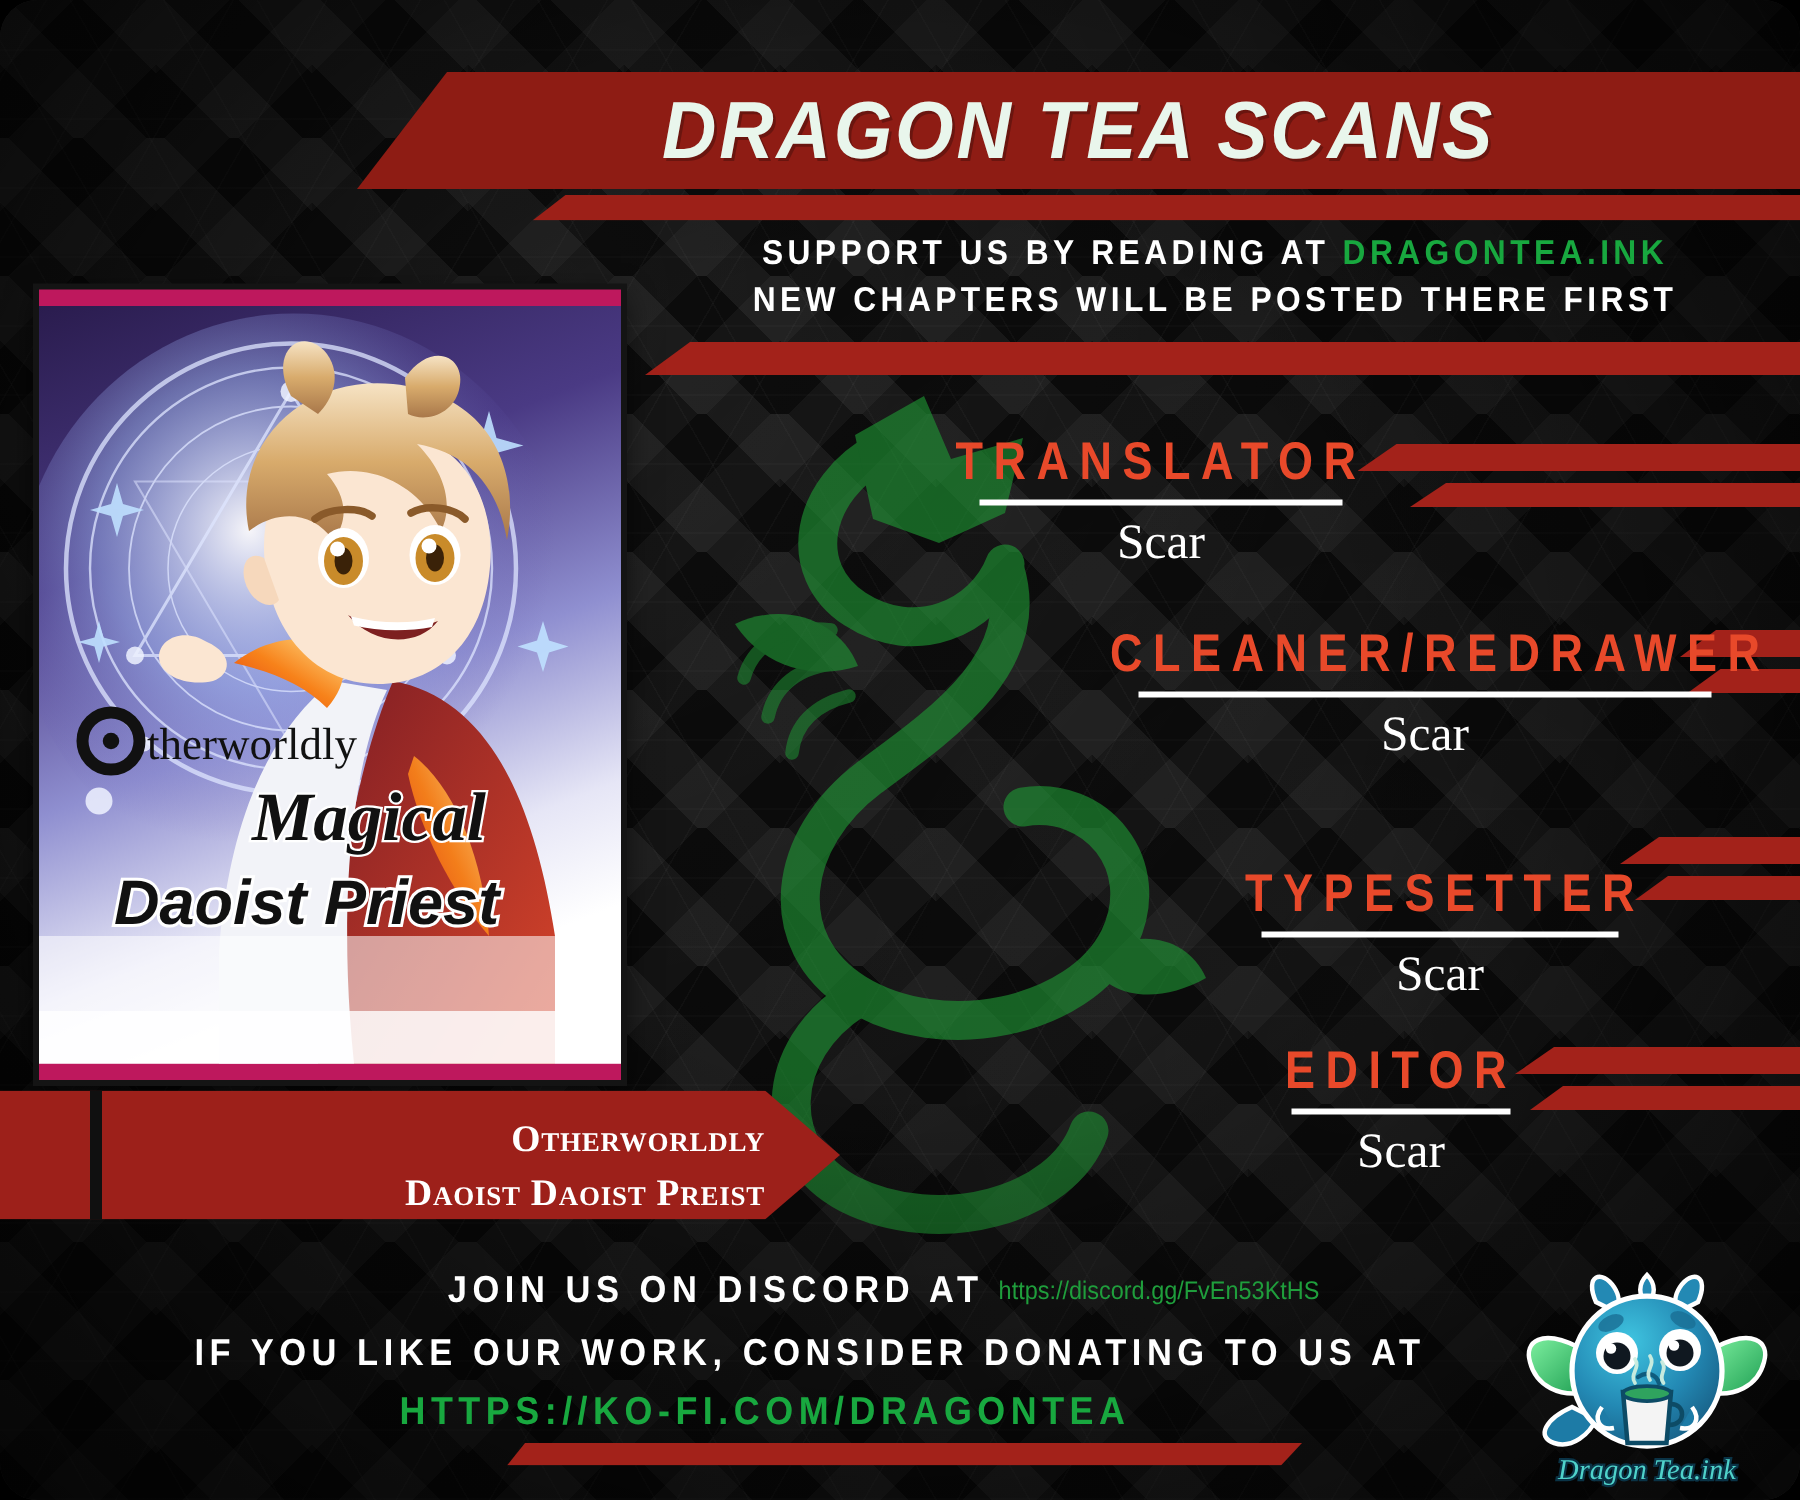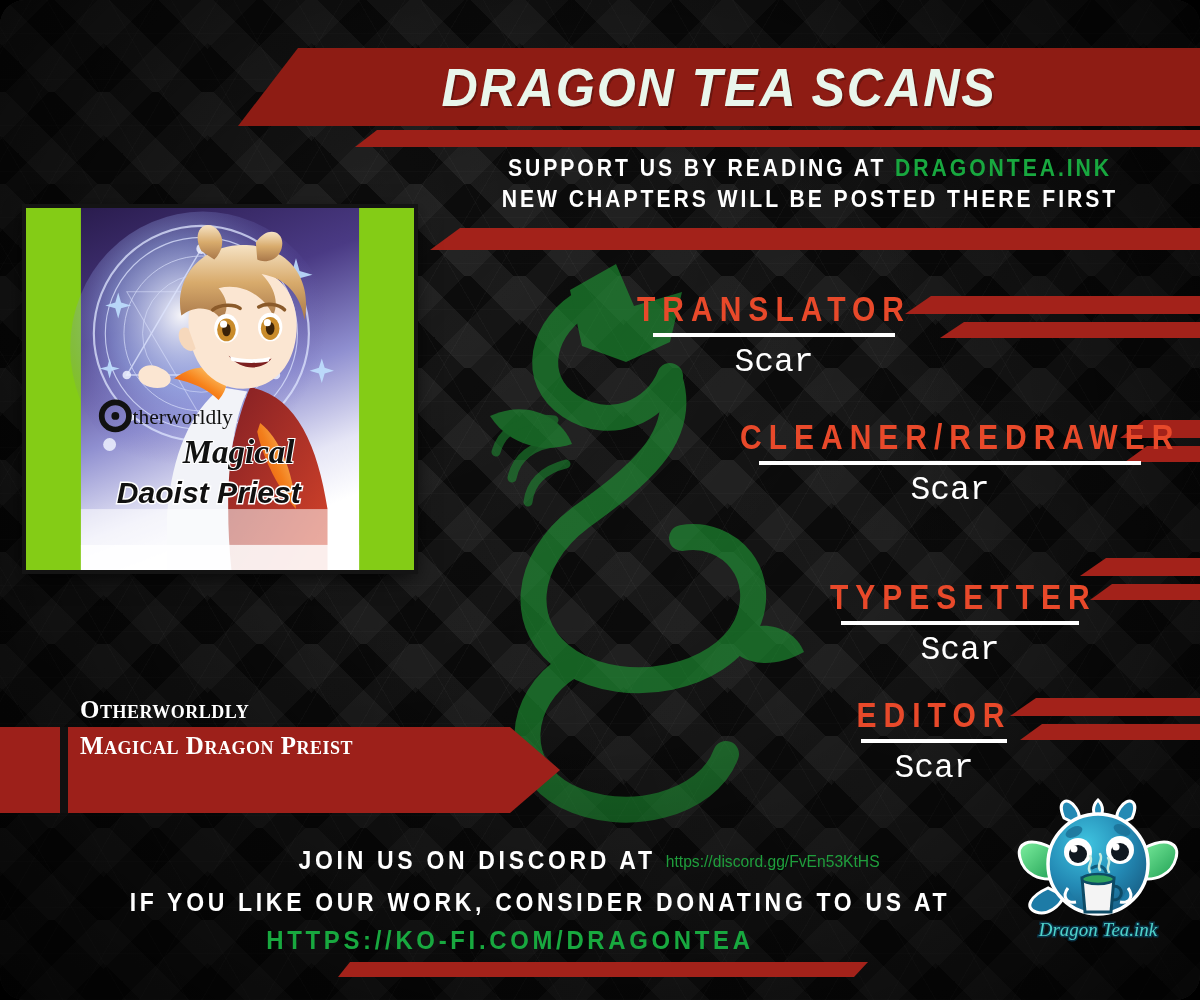--- a/index.html
+++ b/index.html
@@ -46,54 +46,54 @@
     transform:scaleX(.92);}
   .sub1 .grn{color:#18a83f;}
   .sub2{position:absolute;left:430px;top:186px;width:760px;text-align:center;
     color:#fff;font-size:23px;letter-spacing:3.2px;font-weight:bold;white-space:nowrap;
     transform:scaleX(.92);}
 
   .hdr-bar3{position:absolute;left:430px;top:228px;width:770px;height:22px;background:#a3221a;
     clip-path:polygon(30px 0,100% 0,100% 100%,0 100%);}
 
   
-  .cover-wrap{position:absolute;left:26px;top:208px;width:388px;height:362px;
-    box-shadow:0 0 0 4px #141414,0 6px 20px rgba(0,0,0,.8);overflow:hidden;background:#84cc16;}
+  .cover-wrap{position:absolute;left:26px;top:193px;width:388px;height:527px;
+    box-shadow:0 0 0 4px #141414,0 6px 20px rgba(0,0,0,.8);overflow:hidden;background:#be185d;}
   .cover-wrap svg{position:absolute;inset:0;width:100%;height:100%;}
 
   
   .title-band{position:absolute;left:0;top:727px;width:560px;height:86px;background:#9d201a;
     clip-path:polygon(0 0,510px 0,560px 43px,510px 100%,0 100%);}
   .title-notch{position:absolute;left:60px;top:727px;width:8px;height:86px;background:#101010;}
-  .title-txt{position:absolute;left:80px;top:692px;width:430px;text-align:left;
+  .title-txt{position:absolute;left:80px;top:742px;width:430px;text-align:right;
     color:#fff;font-weight:bold;font-size:25px;letter-spacing:.5px;line-height:36px;
     font-variant:small-caps;font-family:"Liberation Serif",serif;}
 
   
   .credit{position:absolute;}
   .role{color:#e8492a;font-size:30px;font-weight:bold;letter-spacing:7px;white-space:nowrap;
     text-align:center;font-family:"Liberation Sans",sans-serif;transform:scaleY(1.18);}
   .role-ul{height:4px;background:#fff;margin:7px auto 0;}
-  .name{color:#fff;font-size:33px;text-align:center;font-family:Liberation Mono, monospace;margin-top:7px;}
+  .name{color:#fff;font-size:33px;text-align:center;font-family:Liberation Serif, serif;margin-top:7px;}
 
   .accbar{position:absolute;background:#a3221a;}
 
   
   .f1{position:absolute;left:150px;top:846px;width:760px;text-align:right;
     color:#fff;font-size:25px;font-weight:bold;letter-spacing:4px;white-space:nowrap;transform:scaleX(.92);}
   .f1 .lnk{color:#1f9e3c;font-size:17px;letter-spacing:0;font-weight:normal;vertical-align:2px;}
   .f2{position:absolute;left:60px;top:888px;width:960px;text-align:center;
     color:#fff;font-size:25px;font-weight:bold;letter-spacing:4px;white-space:nowrap;transform:scaleX(.92);}
   .f3{position:absolute;left:60px;top:925px;width:900px;text-align:center;
     color:#18a83f;font-size:26px;font-weight:bold;letter-spacing:4px;white-space:nowrap;transform:scaleX(.92);}
   .foot-bar{position:absolute;left:338px;top:962px;width:530px;height:15px;background:#a3221a;
     clip-path:polygon(12px 0,100% 0,calc(100% - 14px) 100%,0 100%);}
 
   
-  .mascot{position:absolute;left:1012px;top:792px;width:172px;height:152px;}
+  .mascot{position:absolute;left:1012px;top:842px;width:172px;height:152px;}
   .mascot svg{width:100%;height:100%;}
 </style>
 </head>
 <body>
 
 <div id="page">
 
   <div class="bg-hex"></div>
   <div class="bg-hex2"></div>
 
@@ -229,21 +229,21 @@
         <text x="142" y="356" font-family="Liberation Serif, serif" font-size="46" font-style="italic" font-weight="bold" fill="#111" stroke="#fff" stroke-width="3" paint-order="stroke">Magical</text>
         <text x="50" y="412" font-family="Liberation Sans, sans-serif" font-size="42" font-style="italic" font-weight="bold" fill="#111" stroke="#fff" stroke-width="4" paint-order="stroke">Daoist Priest</text>
       </g>
     </svg>
   </div>
 
   <div class="title-band"></div>
   <div class="title-notch"></div>
   <div class="title-txt">
     <div>Otherworldly</div>
-    <div>Magical Dragon Preist</div>
+    <div>Daoist Daoist Preist</div>
   </div>
 
   <div class="accbar" style="left:905px;top:296px;width:295px;height:18px;clip-path:polygon(26px 0,100% 0,100% 100%,0 100%);"></div>
   <div class="accbar" style="left:940px;top:322px;width:260px;height:16px;clip-path:polygon(24px 0,100% 0,100% 100%,0 100%);"></div>
   <div class="credit" style="left:624px;top:292px;width:300px;">
     <div class="role">TRANSLATOR</div>
     <div class="role-ul" style="width:242px;"></div>
     <div class="name">Scar</div>
   </div>
 

